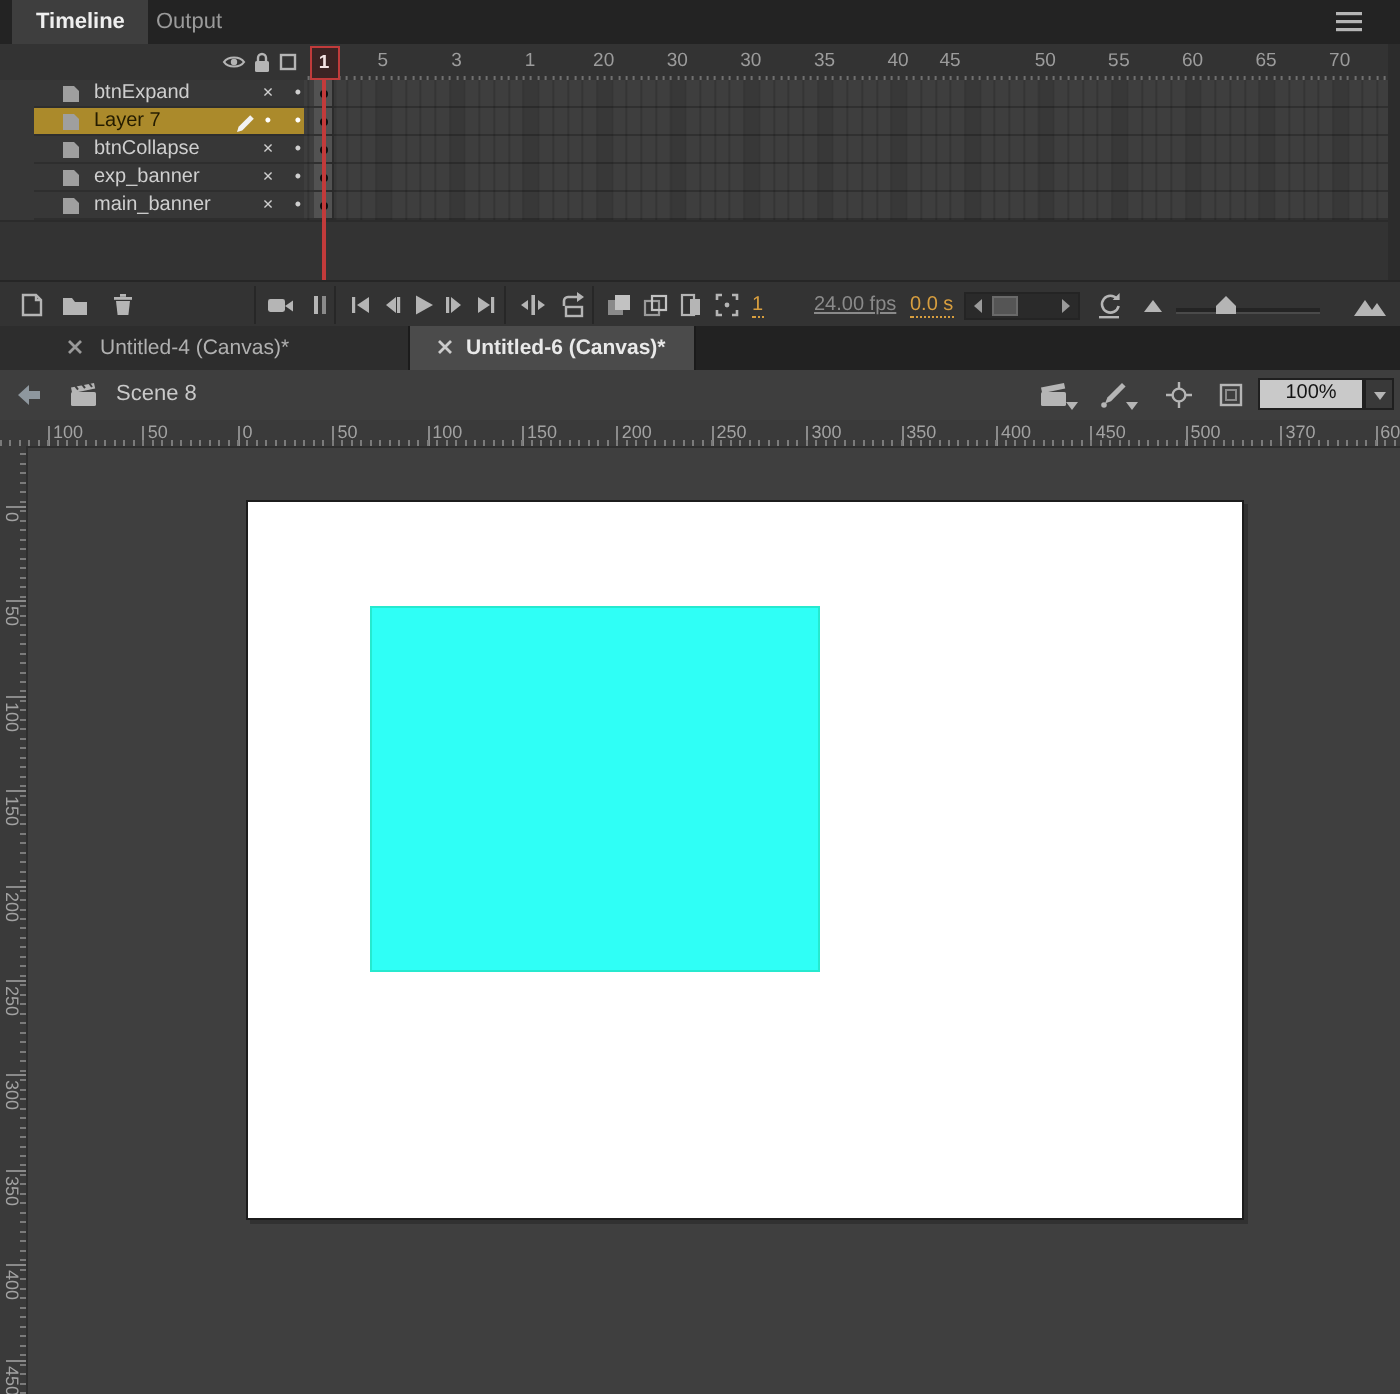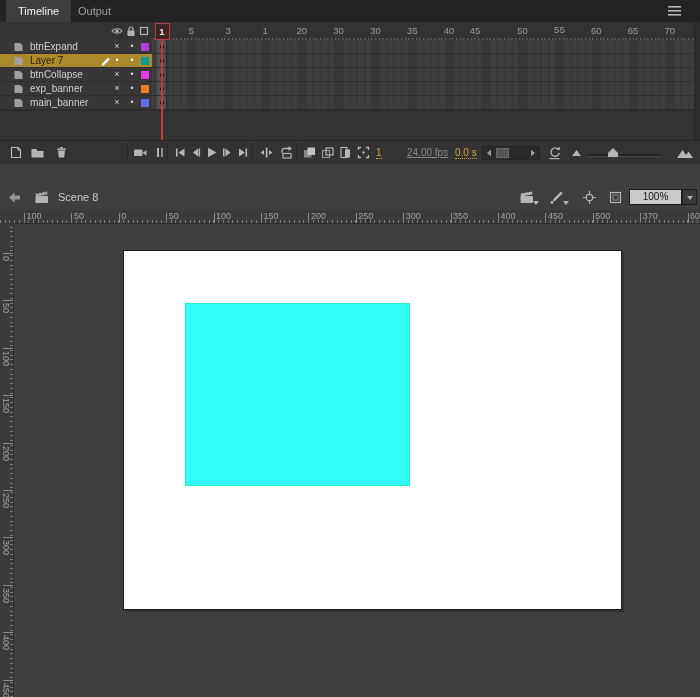--- a/index.html
+++ b/index.html
@@ -5,21 +5,21 @@
   html,body{margin:0;padding:0;background:#2b2b2b;}
   #app{position:relative;width:700px;height:697px;overflow:hidden;
        font-family:"Liberation Sans","DejaVu Sans",sans-serif;
        background:#3f3f3f;-webkit-font-smoothing:antialiased;}
   .abs{position:absolute;}
   svg{display:block;}
 
   
   .panel-tabbar{left:0;top:0;width:700px;height:22px;background:#232323;}
   .panel-tab{top:0;height:22px;line-height:22px;font-size:11px;padding:0 12px;color:#9a9a9a;}
-  .panel-tab.active{background:#3e3e3e;color:#efefef;font-weight:normal;}
+  .panel-tab.active{background:#3e3e3e;color:#efefef;font-weight:bold;}
   .panel-menu{left:664px;top:5px;width:20px;height:12px;}
 
   
   .tl{left:0;top:22px;width:700px;height:141px;background:#333333;border-bottom:1px solid #1a1a1a;}
   .tl-left{left:0;top:0;width:152px;height:118px;background:#373737;border-right:1px solid #2a2a2a;}
   .tl-left-header{left:0;top:0;width:152px;height:18px;background:#333333;}
   .hdr-ic{top:3px;width:12px;height:12px;}
   .frame-header{left:152px;top:0;width:542px;height:18px;background:#333333;}
   .frame-header::after{content:"";position:absolute;left:0;right:0;bottom:0;height:2.5px;
      background:repeating-linear-gradient(90deg,#6f6f6f 0 1px,transparent 1px 3.68px);
@@ -27,21 +27,21 @@
   .fnum{position:absolute;top:3px;width:22px;margin-left:-11px;text-align:center;
         font-size:9.5px;color:#9c9c9c;}
   .grid{left:152px;top:18px;width:542px;height:70px;background-color:#3e3e3e;
      background-image:
        repeating-linear-gradient(90deg,#353535 0 1px,transparent 1px 7.36px),
        repeating-linear-gradient(90deg,rgba(0,0,0,.10) 0 7.36px,transparent 7.36px 36.8px);
      background-position:13.7px 0,35.74px 0;}
   .grid-row{position:absolute;left:0;width:542px;height:14px;border-bottom:1px solid rgba(0,0,0,.22);box-sizing:border-box;}
   .kf-cell{position:absolute;left:5px;top:0;width:9px;height:13px;background:#525252;border-right:1px solid #2b2b2b;}
   .kf-dot{position:absolute;left:7.5px;top:5px;width:4px;height:4px;border-radius:50%;background:#0d0d0d;}
-  .layer-row{position:absolute;left:0;width:152px;height:14px;box-sizing:border-box;
+  .layer-row{position:absolute;left:17px;width:152px;height:14px;box-sizing:border-box;
              border-bottom:1px solid #2e2e2e;color:#cfcfcf;}
   .layer-row.sel{background:#ab8a2b;color:#241c00;}
   .l-name{position:absolute;left:30px;top:1px;font-size:10px;white-space:nowrap;}
   .l-ic{position:absolute;left:13px;top:2px;width:11px;height:10px;}
   .l-pencil{position:absolute;left:100px;top:1.5px;width:11px;height:11px;}
   .l-mark{position:absolute;top:0;width:14px;height:14px;line-height:13px;text-align:center;font-size:9px;}
   .mark-eye{left:110px;} .mark-lock{left:125px;}
   .l-swatch{position:absolute;left:141px;top:3px;width:8px;height:8px;}
   .tl-empty{left:0;top:88px;width:694px;height:30px;background:#333333;border-top:1px solid #2b2b2b;}
   .tl-rightstrip{left:694px;top:0;width:6px;height:118px;background:#2c2c2c;}
@@ -379,20 +379,38 @@
       <div class="abs slider-track"></div>
       <div class="abs slider-thumb"></div>
       <div class="abs tb-ic" style="left:676px;top:6px;">
         <svg width="19" height="12" viewBox="0 0 19 12">
             <path d="M1 11 L6.5 3 l3.5 5 2.5-3.5 4.5 6.5z" fill="#b5b5b5"></path>
           </svg>
       </div>
     </div>
   </div>
 
+  <div class="abs doc-tabbar">
+    <div class="abs doc-tab doc-tab1">
+      <span class="tab-close" style="left:33px;">
+        <svg width="9" height="9" viewBox="0 0 9 9">
+            <path d="M1.5 1.5 L7.5 7.5 M7.5 1.5 L1.5 7.5" stroke="#9a9a9a" stroke-width="1.4"></path>
+          </svg>
+      </span>
+      <span class="lbl" style="left:50px;">Untitled-4 (Canvas)*</span>
+    </div>
+    <div class="abs doc-tab doc-tab2">
+      <span class="tab-close" style="left:13px;">
+        <svg width="9" height="9" viewBox="0 0 9 9">
+            <path d="M1.5 1.5 L7.5 7.5 M7.5 1.5 L1.5 7.5" stroke="#cccccc" stroke-width="1.4"></path>
+          </svg>
+      </span>
+      <span class="lbl" style="left:28px;font-weight:bold;">Untitled-6 (Canvas)*</span>
+    </div>
+  </div>
 
   <div class="abs edit-bar">
     <div class="abs eb-ic" style="left:8px;top:6px;">
       <svg width="13" height="13" viewBox="0 0 13 13">
           <path d="M6.5 1.5 L1 6.5 l5.5 5 V8.5 H12 v-4 H6.5z" fill="#8e979e"></path>
         </svg>
     </div>
     <div class="abs eb-ic" style="left:34px;">
       <svg width="16" height="15" viewBox="0 0 16 15">
           <path d="M1.5 3.8 L13 1.5 l.6 2.8 L2.1 6.6z" fill="#b5b5b5"></path>

